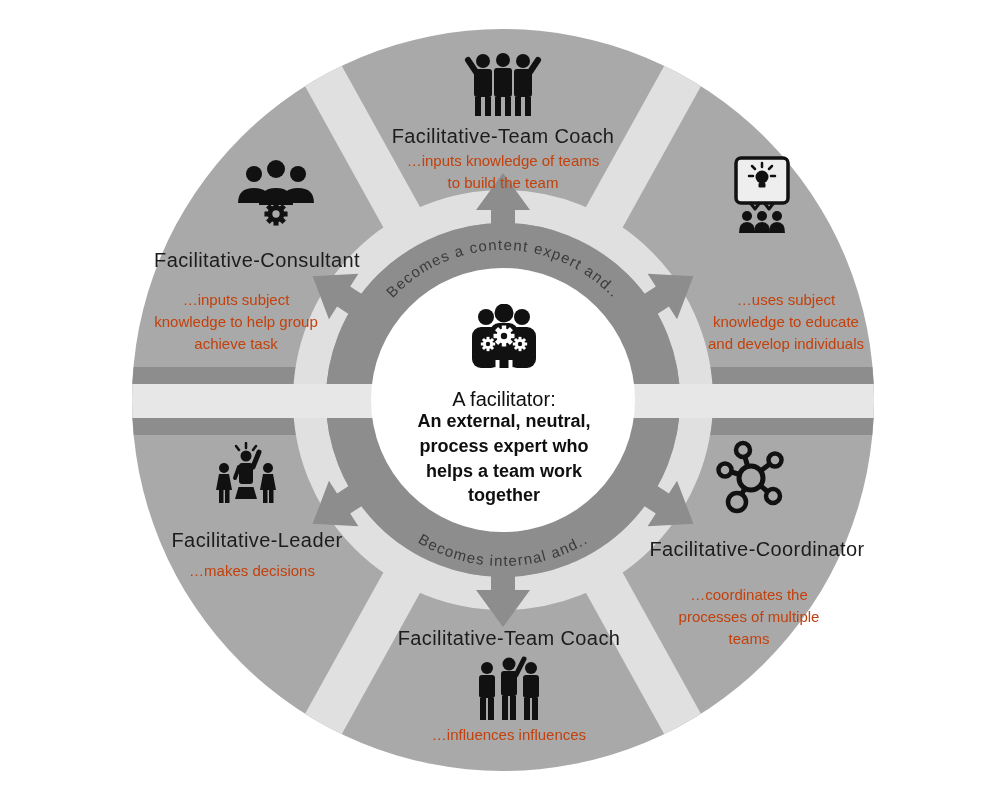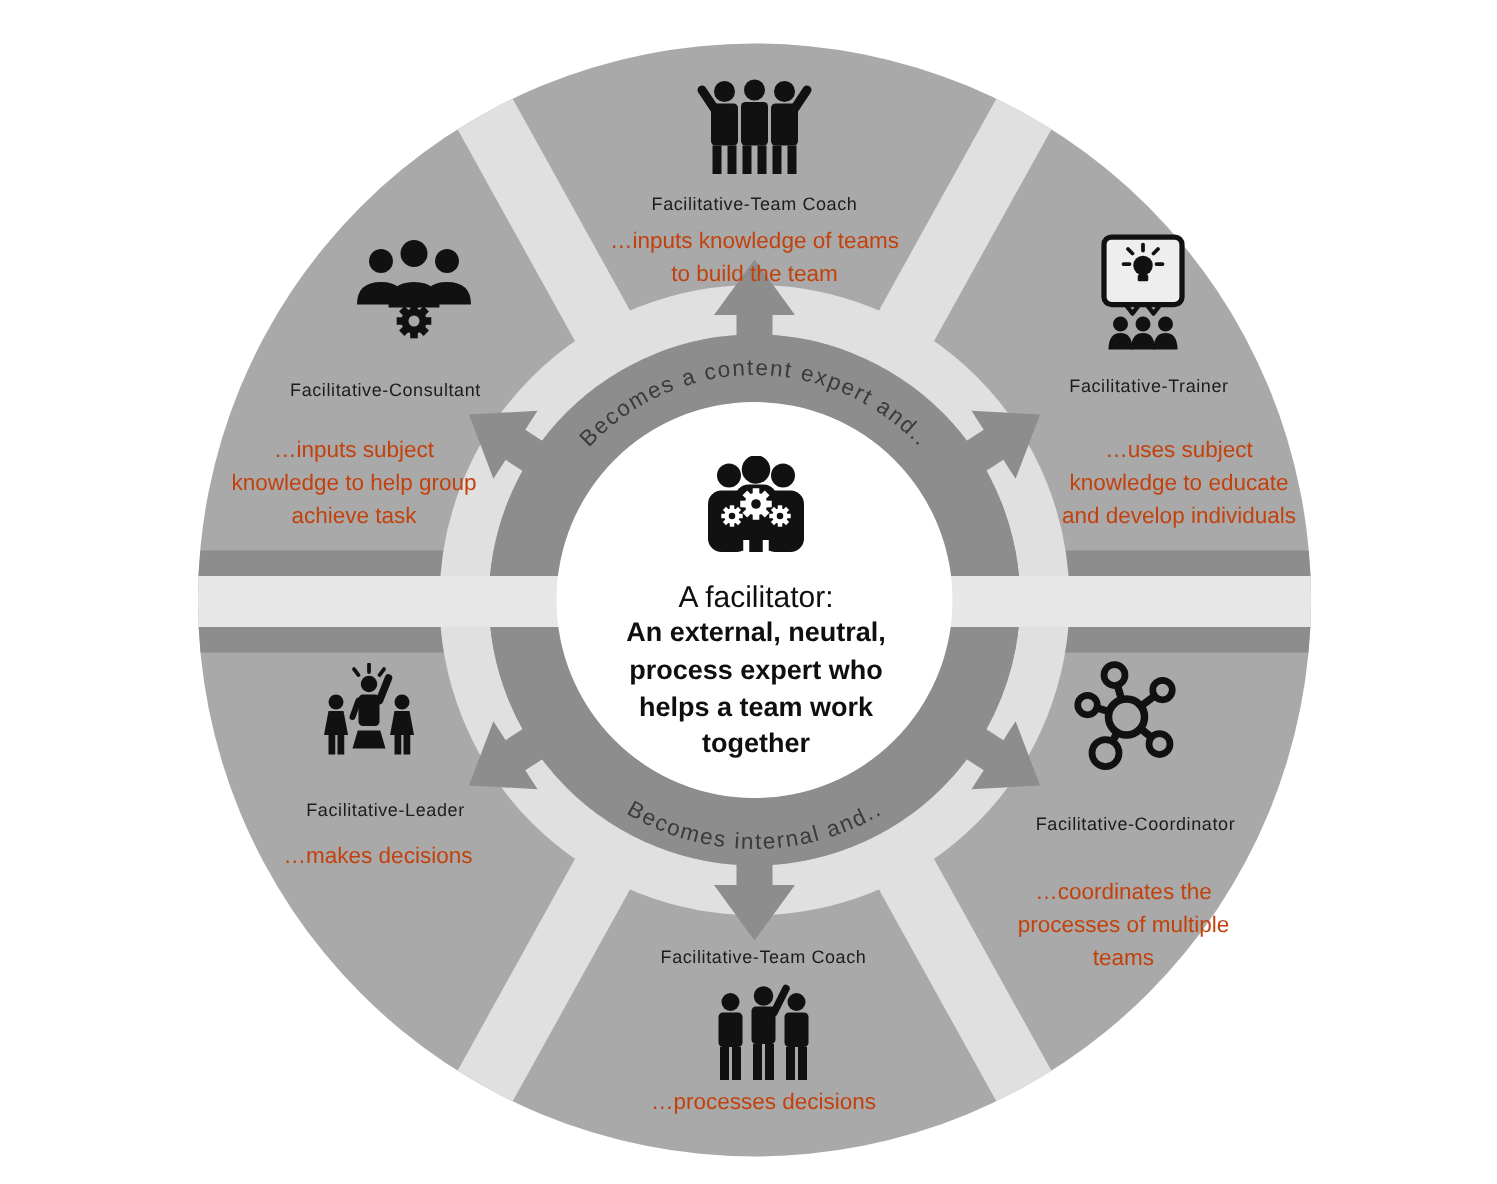--- a/index.html
+++ b/index.html
@@ -1,21 +1,21 @@
 <!DOCTYPE html>
 <html><head>
 <meta charset="utf-8">
 <style>
   html,body{margin:0;padding:0;background:#fff;}
   #stage{
     position:relative;width:998px;height:789px;overflow:hidden;background:#ffffff;
     font-family:"Liberation Sans","DejaVu Sans",sans-serif;color:#1c1c1c;
   }
   .abs{position:absolute;transform:translate(-50%,-50%);}
-  .seg-title{font-size:12px;letter-spacing:.4px;white-space:nowrap;color:#1c1c1c;text-align:left;}
+  .seg-title{font-size:20px;letter-spacing:.4px;white-space:nowrap;color:#1c1c1c;text-align:left;}
   .seg-desc{font-size:15px;line-height:1.45;white-space:pre-line;text-align:center;color:#c2410c;}
   .center-title{font-size:20px;color:#0f0f0f;white-space:nowrap;text-align:center;}
   .center-desc{font-size:18px;font-weight:bold;line-height:1.38;white-space:pre-line;text-align:center;color:#0f0f0f;}
   .arcText{font-size:15px;letter-spacing:1.2px;fill:#3a3a3a;}
   svg{display:block;}
 </style>
 </head>
 <body>
 
 <div id="stage">
@@ -164,21 +164,20 @@
     <path d="M37,47.5 L42,54 L47,47.5" fill="none" stroke="#111111" stroke-width="3" stroke-linejoin="round"></path>
     <g fill="#111111">
       <circle cx="20" cy="61" r="5"></circle>
         <circle cx="35" cy="61" r="5"></circle>
         <circle cx="50" cy="61" r="5"></circle>
       <path d="M12,78 q0,-11 8,-11 q8,0 8,11 z"></path>
       <path d="M27,78 q0,-11 8,-11 q8,0 8,11 z"></path>
       <path d="M42,78 q0,-11 8,-11 q8,0 8,11 z"></path>
     </g>
   </svg>
-  <div class="abs seg-title" style="left:766px;top:257px;">Facilitative-Trainer</div>
   <div class="abs seg-desc" style="left:786px;top:322px;">…uses subject
 knowledge to educate
 and develop individuals</div>
 
   <svg class="abs" style="left:753px;top:480px;" width="80" height="80" viewBox="0 0 80 80">
     <g stroke="#111111" stroke-width="5">
       <path d="M38,38 L30,10"></path>
         <path d="M38,38 L62,20"></path>
         <path d="M38,38 L12,30"></path>
         <path d="M38,38 L24,62"></path>
@@ -209,21 +208,21 @@
       <rect x="64" y="19" width="16" height="23" rx="3"></rect>
       <rect x="21" y="42" width="6" height="22"></rect>
         <rect x="29" y="42" width="6" height="22"></rect>
       <rect x="43" y="40" width="6" height="24"></rect>
         <rect x="51" y="40" width="6" height="24"></rect>
       <rect x="65" y="42" width="6" height="22"></rect>
         <rect x="73" y="42" width="6" height="22"></rect>
     </g>
     <path d="M57,19 L65,3" stroke="#111111" stroke-width="5" stroke-linecap="round"></path>
   </svg>
-  <div class="abs seg-desc" style="left:509px;top:735px;">…processes decisions</div>
+  <div class="abs seg-desc" style="left:509px;top:735px;">…influences influences</div>
 
   <svg class="abs" style="left:246px;top:482px;" width="70" height="80" viewBox="0 0 70 80">
     <g stroke="#111111" stroke-width="2.5" stroke-linecap="round">
       <path d="M35,6 L35,1"></path>
         <path d="M28,8 L25,4"></path>
         <path d="M42,8 L45,4"></path>
     </g>
     <g fill="#111111">
       <circle cx="35" cy="14" r="5.5"></circle>
       <rect x="28" y="21" width="14" height="21" rx="3"></rect>

